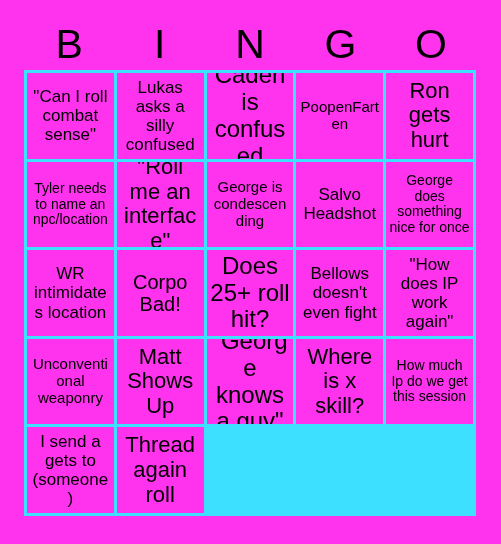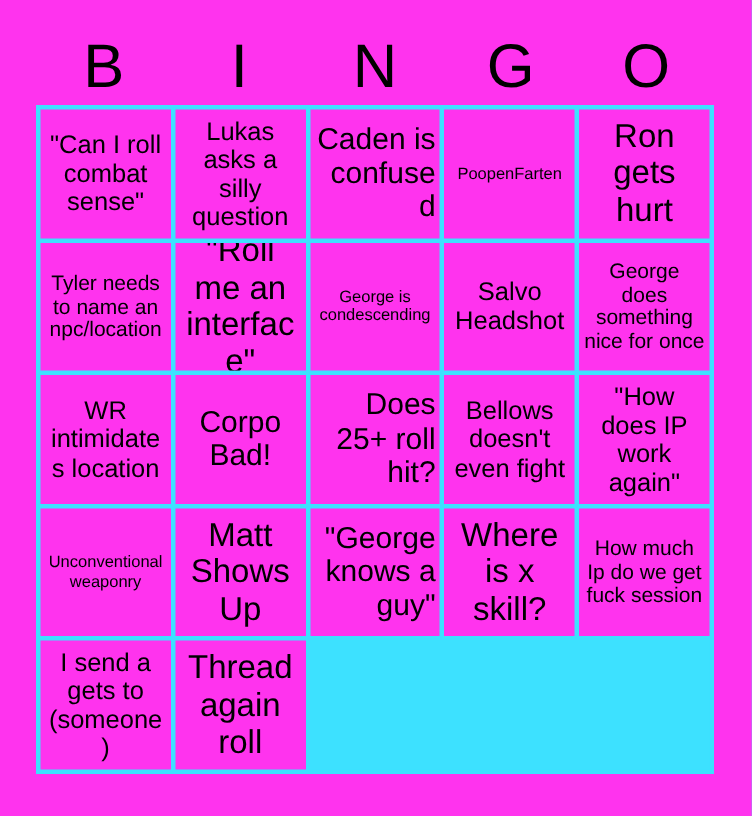--- a/index.html
+++ b/index.html
@@ -76,44 +76,44 @@
     line-height: 1.12;
     font-family: "Liberation Sans", sans-serif;
     display: block;
     width: 100%;
     word-wrap: break-word;
   }
 
   
   .fs-xxl .cell-text { font-size: 20px; }
   .fs-xl  .cell-text { font-size: 22px; }
-  .fs-lg  .cell-text { font-size: 20px; text-align: right; }
+  .fs-lg  .cell-text { font-size: 24px; }
   .fs-md  .cell-text { font-size: 17px; }
   .fs-sm  .cell-text { font-size: 14px; }
-  .fs-xs  .cell-text { font-size: 11px; }
+  .fs-xs  .cell-text { font-size: 15px; }
 </style>
 </head>
 <body>
 
 <div id="bingo-card">
 
   <div id="bingo-header">
     <div class="header-letter">B</div>
     <div class="header-letter">I</div>
     <div class="header-letter">N</div>
     <div class="header-letter">G</div>
     <div class="header-letter">O</div>
   </div>
 
   <div id="bingo-grid">
     <div class="bingo-cell fs-md">
         <span class="cell-text">"Can I roll combat sense"</span>
       </div>
     <div class="bingo-cell fs-md">
-        <span class="cell-text">Lukas asks a silly question</span>
+        <span class="cell-text">Lukas asks a silly confused</span>
       </div>
     <div class="bingo-cell fs-lg">
         <span class="cell-text">Caden is confused</span>
       </div>
     <div class="bingo-cell fs-xs">
         <span class="cell-text">PoopenFarten</span>
       </div>
     <div class="bingo-cell fs-xl">
         <span class="cell-text">Ron gets hurt</span>
       </div>
@@ -157,21 +157,21 @@
         <span class="cell-text">Matt Shows Up</span>
       </div>
     <div class="bingo-cell fs-lg">
         <span class="cell-text">"George knows a guy"</span>
       </div>
 
     <div class="bingo-cell fs-xl">
         <span class="cell-text">Where is x skill?</span>
       </div>
     <div class="bingo-cell fs-sm">
-        <span class="cell-text">How much Ip do we get fuck session</span>
+        <span class="cell-text">How much Ip do we get this session</span>
       </div>
     <div class="bingo-cell fs-md">
         <span class="cell-text">I send a gets to (someone)</span>
       </div>
     <div class="bingo-cell fs-xl">
         <span class="cell-text">Thread again roll</span>
       </div>
   </div>
 
 </div>

